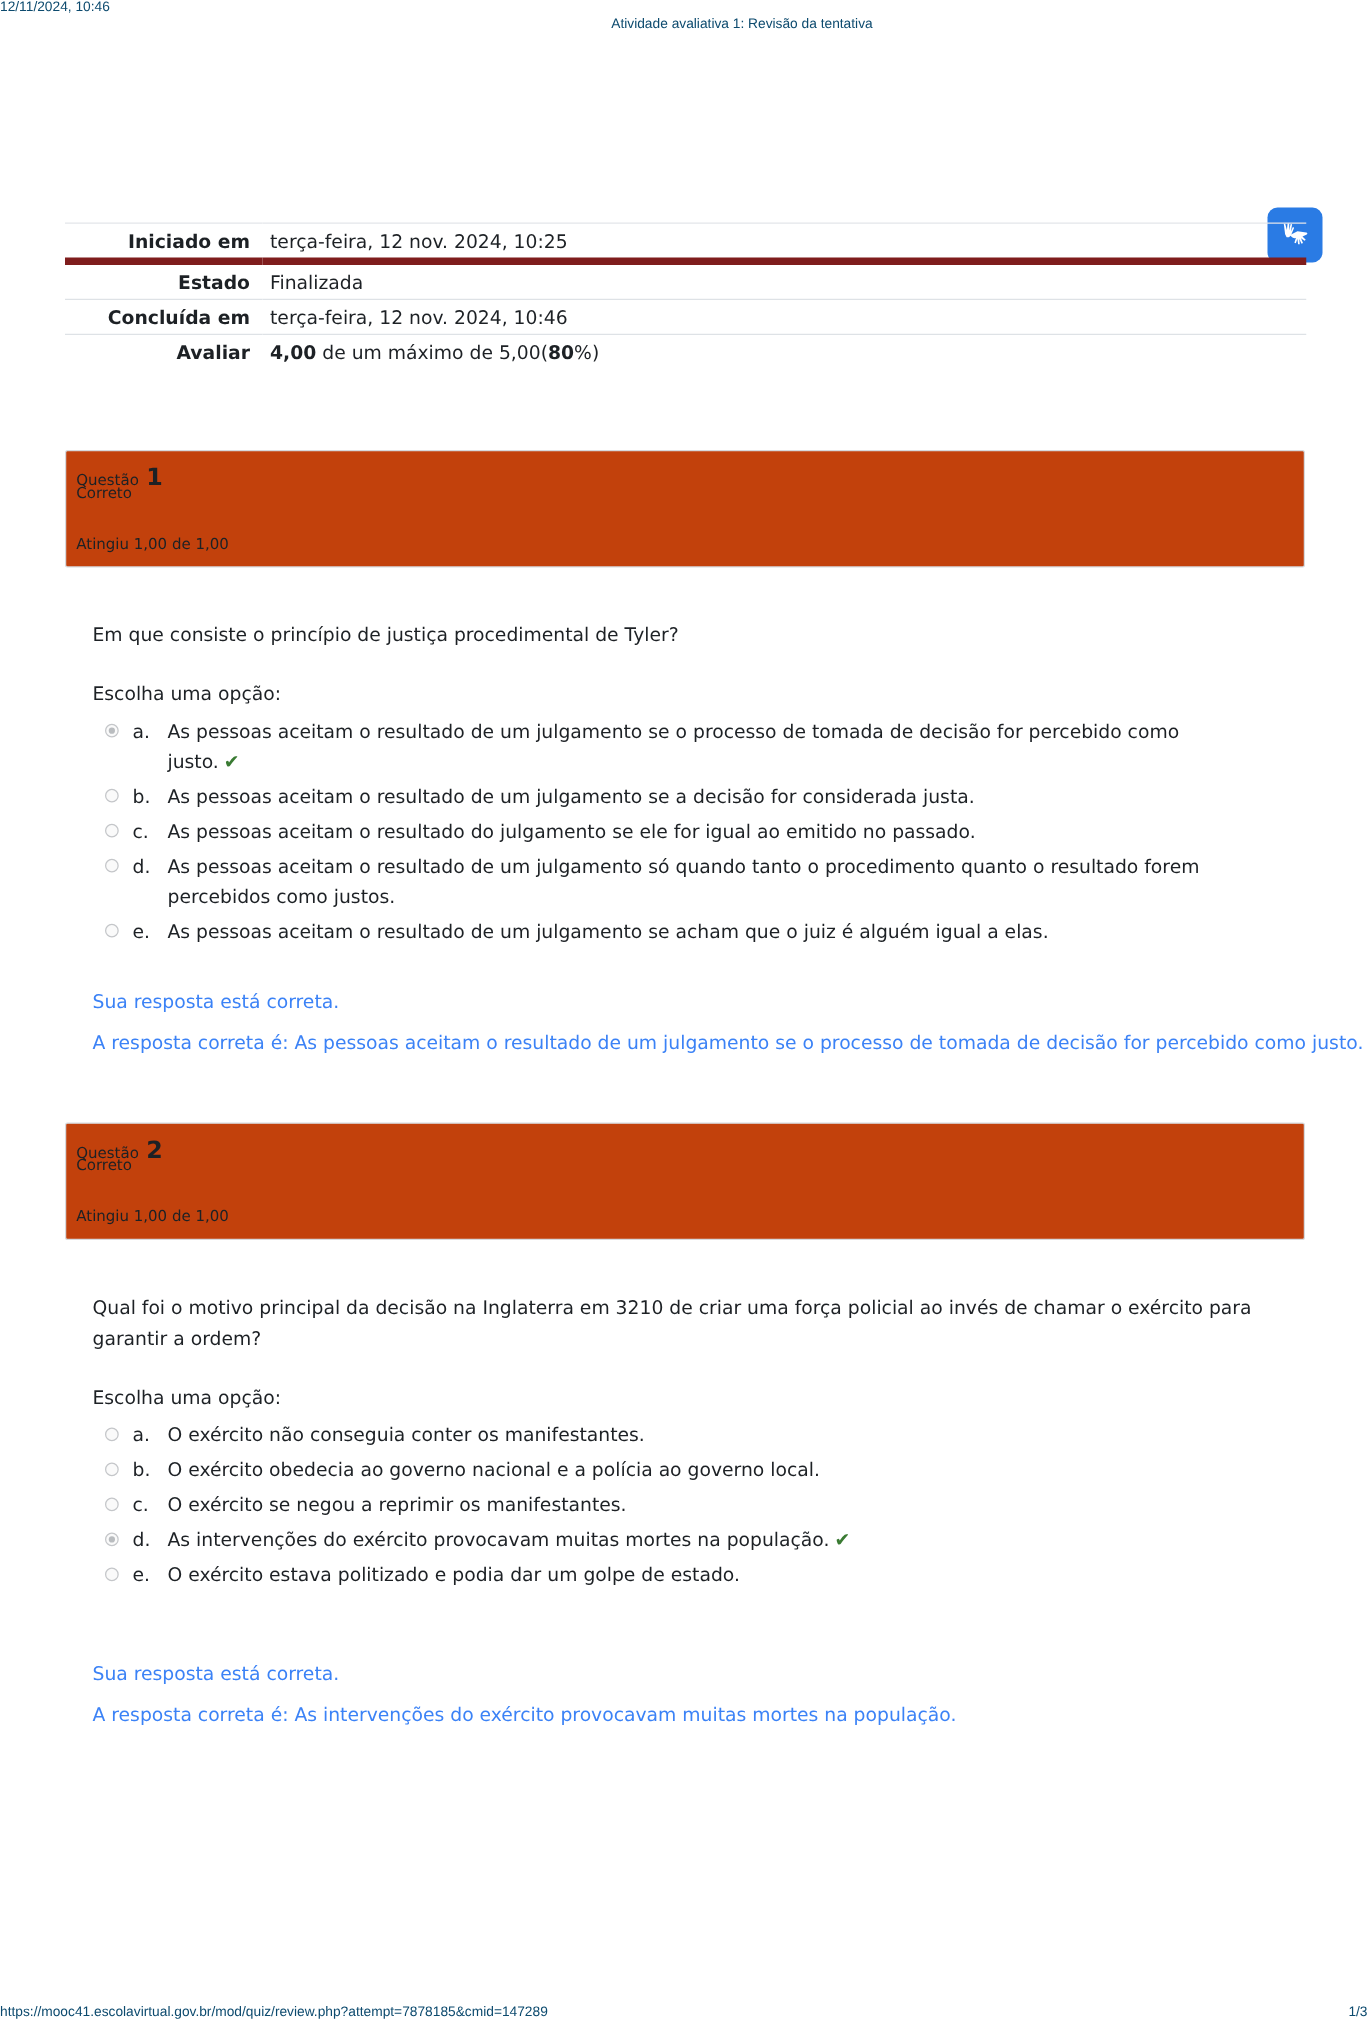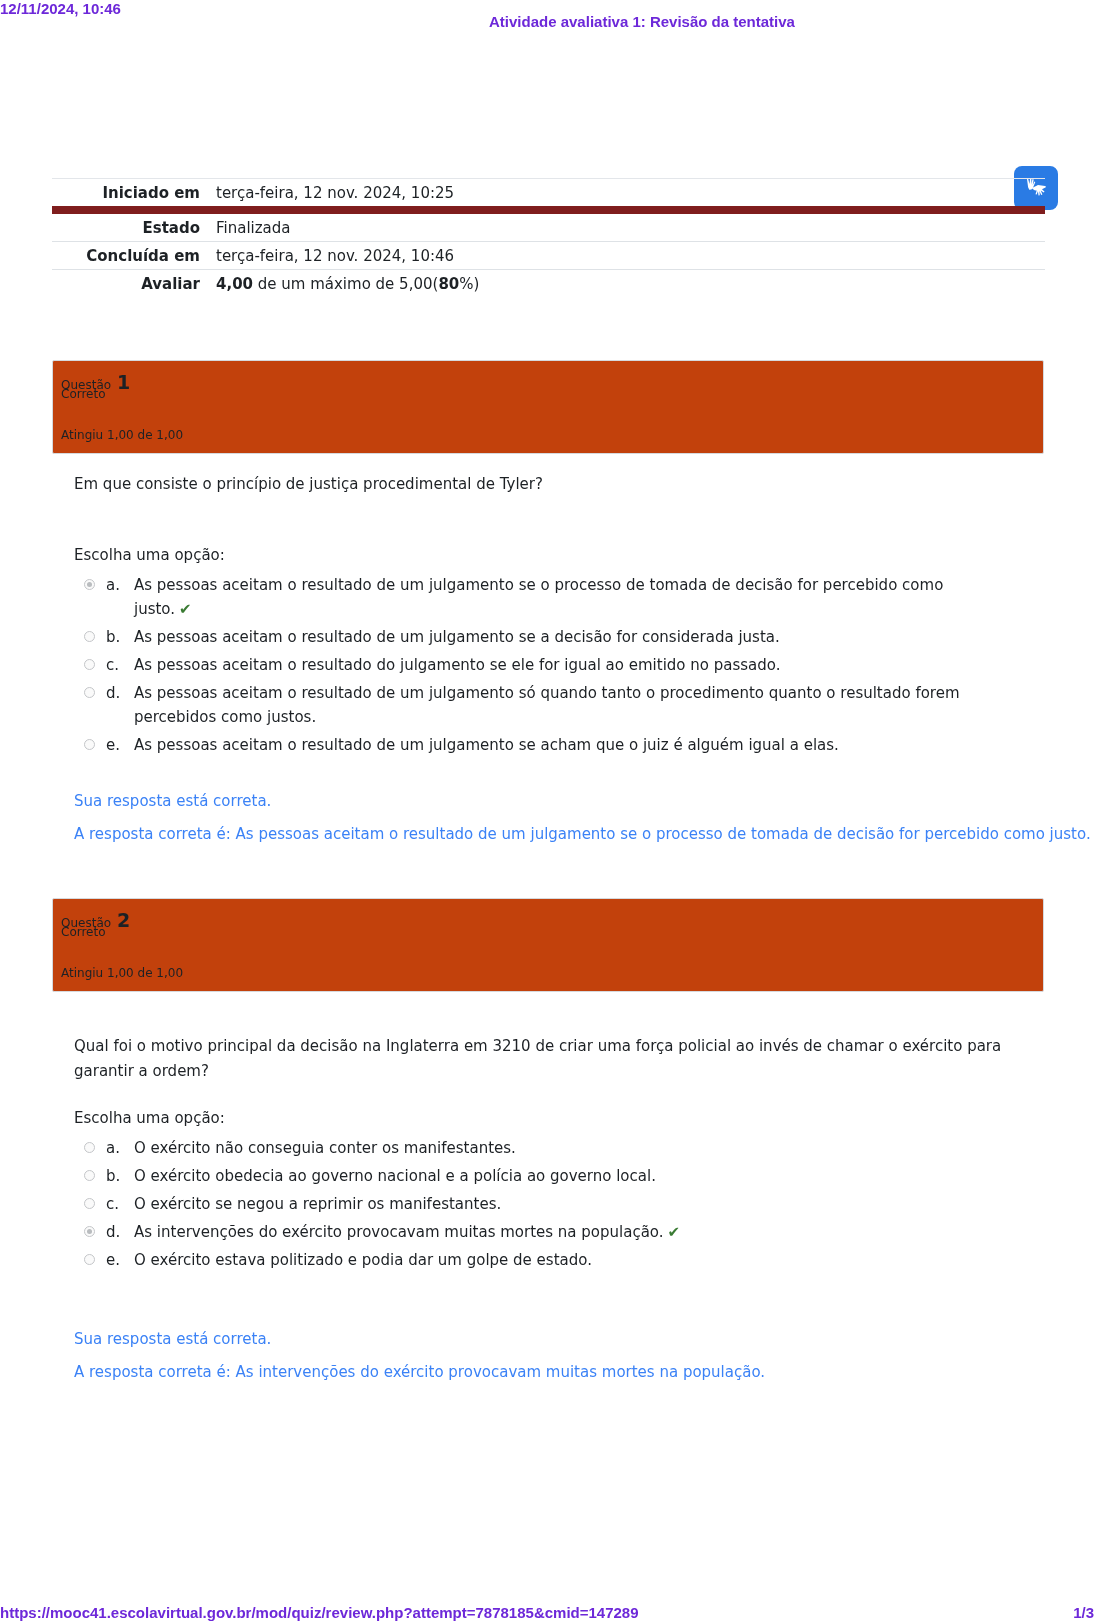--- a/index.html
+++ b/index.html
@@ -2,41 +2,41 @@
 <html><head>
 <meta charset="utf-8">
 <style>
   html, body { margin: 0; padding: 0; background: #ffffff; }
   body {
     width: 1094px; height: 1623px; position: relative; overflow: hidden;
     font-family: "DejaVu Sans", sans-serif; color: #1d2125;
   }
   .print-header, .print-footer {
     position: absolute; left: 0; right: 0;
-    font-family: "Liberation Sans", sans-serif; font-size: 15px; color: #6d28d9; font-weight: bold;
+    font-family: "Liberation Sans", sans-serif; font-size: 11px; color: #0c4a6e;
   }
   .print-header { top: 0; height: 18px; }
   .print-footer { top: 1604px; height: 18px; }
   .ph-left { position: absolute; left: 0; top: 0; }
   .ph-center { position: absolute; left: 489px; top: 13px; }
   .pf-left { position: absolute; left: 0; top: 0; }
   .pf-right { position: absolute; right: 0; top: 0; }
 
   .a11y-btn {
     position: absolute; left: 1014px; top: 166px; width: 44px; height: 44px;
     background: #2a7be4; border-radius: 8px; display: flex; align-items: center; justify-content: center;
   }
 
   .summary {
     position: absolute; left: 52px; top: 178px; width: 993px;
     border-collapse: collapse; font-size: 15px;
   }
   .summary tr { border-top: 1px solid #dee2e6; }
   .summary tr:first-child { border-top: 1px solid #e3e6ea; }
-  .summary tr.row-est { border-top: 8px solid #7f1d1d; }
+  .summary tr.row-est { border-top: 6px solid #7f1d1d; }
   .summary th {
     width: 148px; text-align: right; font-weight: bold; vertical-align: top;
     padding: 4px 10px 3px 0; line-height: 20px; color: #1d2125;
   }
   .summary td { padding: 4px 0 3px 6px; line-height: 20px; vertical-align: top; color: #1d2125; }
   .summary b { font-weight: bold; }
 
   .qinfo {
     position: absolute; left: 52px; width: 990px; height: 92px;
     border: 1px solid #d6d9dd; border-radius: 2px; background: #c2410c;
@@ -100,21 +100,21 @@
     <td><b>4,00</b><span> de um máximo de 5,00(</span><b>80</b><span>%)</span></td>
   </tr>
 </tbody>
   </table>
 
 <div class="qinfo" style="top:360px;">
   <div class="qno"><span>Questão</span> <span class="qno-num">1</span></div>
   <div class="qstate">Correto</div>
   <div class="qgrade">Atingiu 1,00 de 1,00</div>
 </div>
-<div class="qtext" style="top:472px;">Em que consiste o princípio de justiça procedimental de Tyler?</div>
+<div class="qtext" style="top:496px;">Em que consiste o princípio de justiça procedimental de Tyler?</div>
 <div class="prompt" style="top:546px;">Escolha uma opção:</div>
 <div class="answers" id="answers-0" style="top:573px;">
     <div class="ans"><span class="radio checked"></span><span class="letter">a.</span><span>As pessoas aceitam o resultado de um julgamento se o processo de tomada de decisão for percebido como justo.</span><span class="check" style="color: rgb(58, 123, 51);">✔</span></div>
     <div class="ans"><span class="radio"></span><span class="letter">b.</span><span>As pessoas aceitam o resultado de um julgamento se a decisão for considerada justa.</span></div>
     <div class="ans"><span class="radio"></span><span class="letter">c.</span><span>As pessoas aceitam o resultado do julgamento se ele for igual ao emitido no passado.</span></div>
     <div class="ans"><span class="radio"></span><span class="letter">d.</span><span>As pessoas aceitam o resultado de um julgamento só quando tanto o procedimento quanto o resultado forem percebidos como justos.</span></div>
     <div class="ans"><span class="radio"></span><span class="letter">e.</span><span>As pessoas aceitam o resultado de um julgamento se acham que o juiz é alguém igual a elas.</span></div>
   </div>
 <div class="feedback" style="top:791px;">Sua resposta está correta.</div>
 <div class="feedback" style="top:824px;">A resposta correta é: As pessoas aceitam o resultado de um julgamento se o processo de tomada de decisão for percebido como justo.</div>

